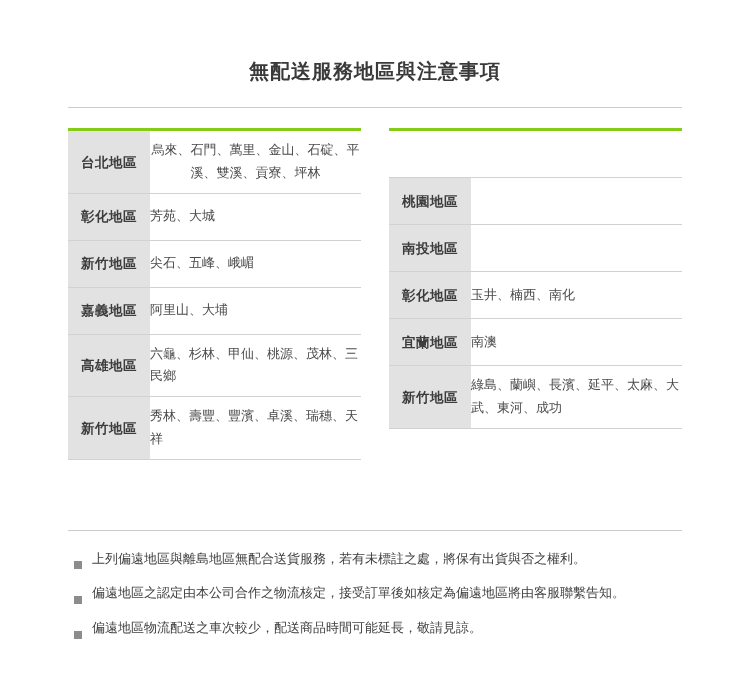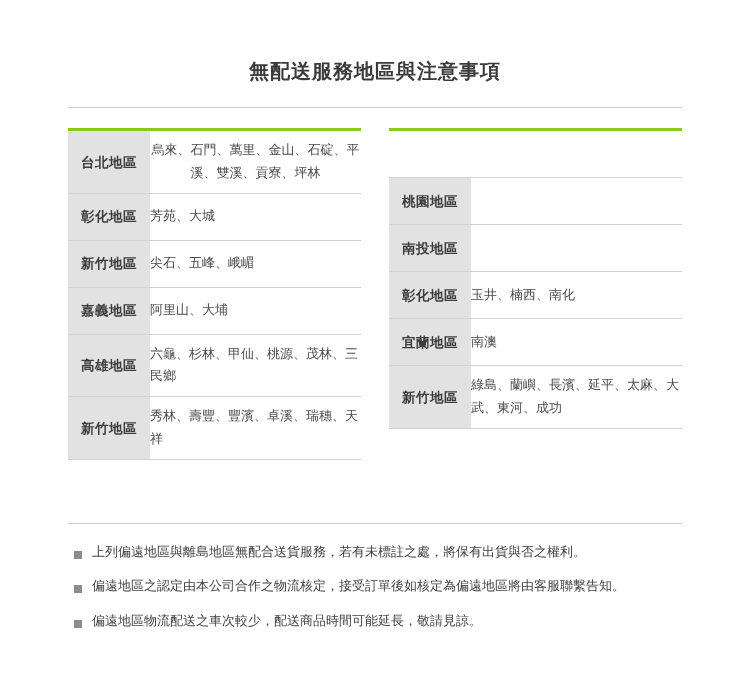--- a/index.html
+++ b/index.html
@@ -88,27 +88,27 @@
     left: 68px;
     right: 68px;
     bottom: 40px;
   }
   .notes-rule {
     border-top: 1px solid #cccccc;
     margin-bottom: 18px;
   }
   .note {
     display: flex;
-    align-items: center;
+    align-items: flex-end;
     font-size: 13px;
     color: #3f3f3f;
     line-height: 1.6;
     margin-bottom: 14px;
   }
-  .note:last-child { margin-bottom: 8px; }
+  .note:last-child { margin-bottom: 1px; }
   .bullet {
     flex: 0 0 auto;
     width: 8px;
     height: 8px;
     background: #8c8c8c;
     margin: 5px 10px 0 6px;
   }
 </style>
 </head>
 <body>

